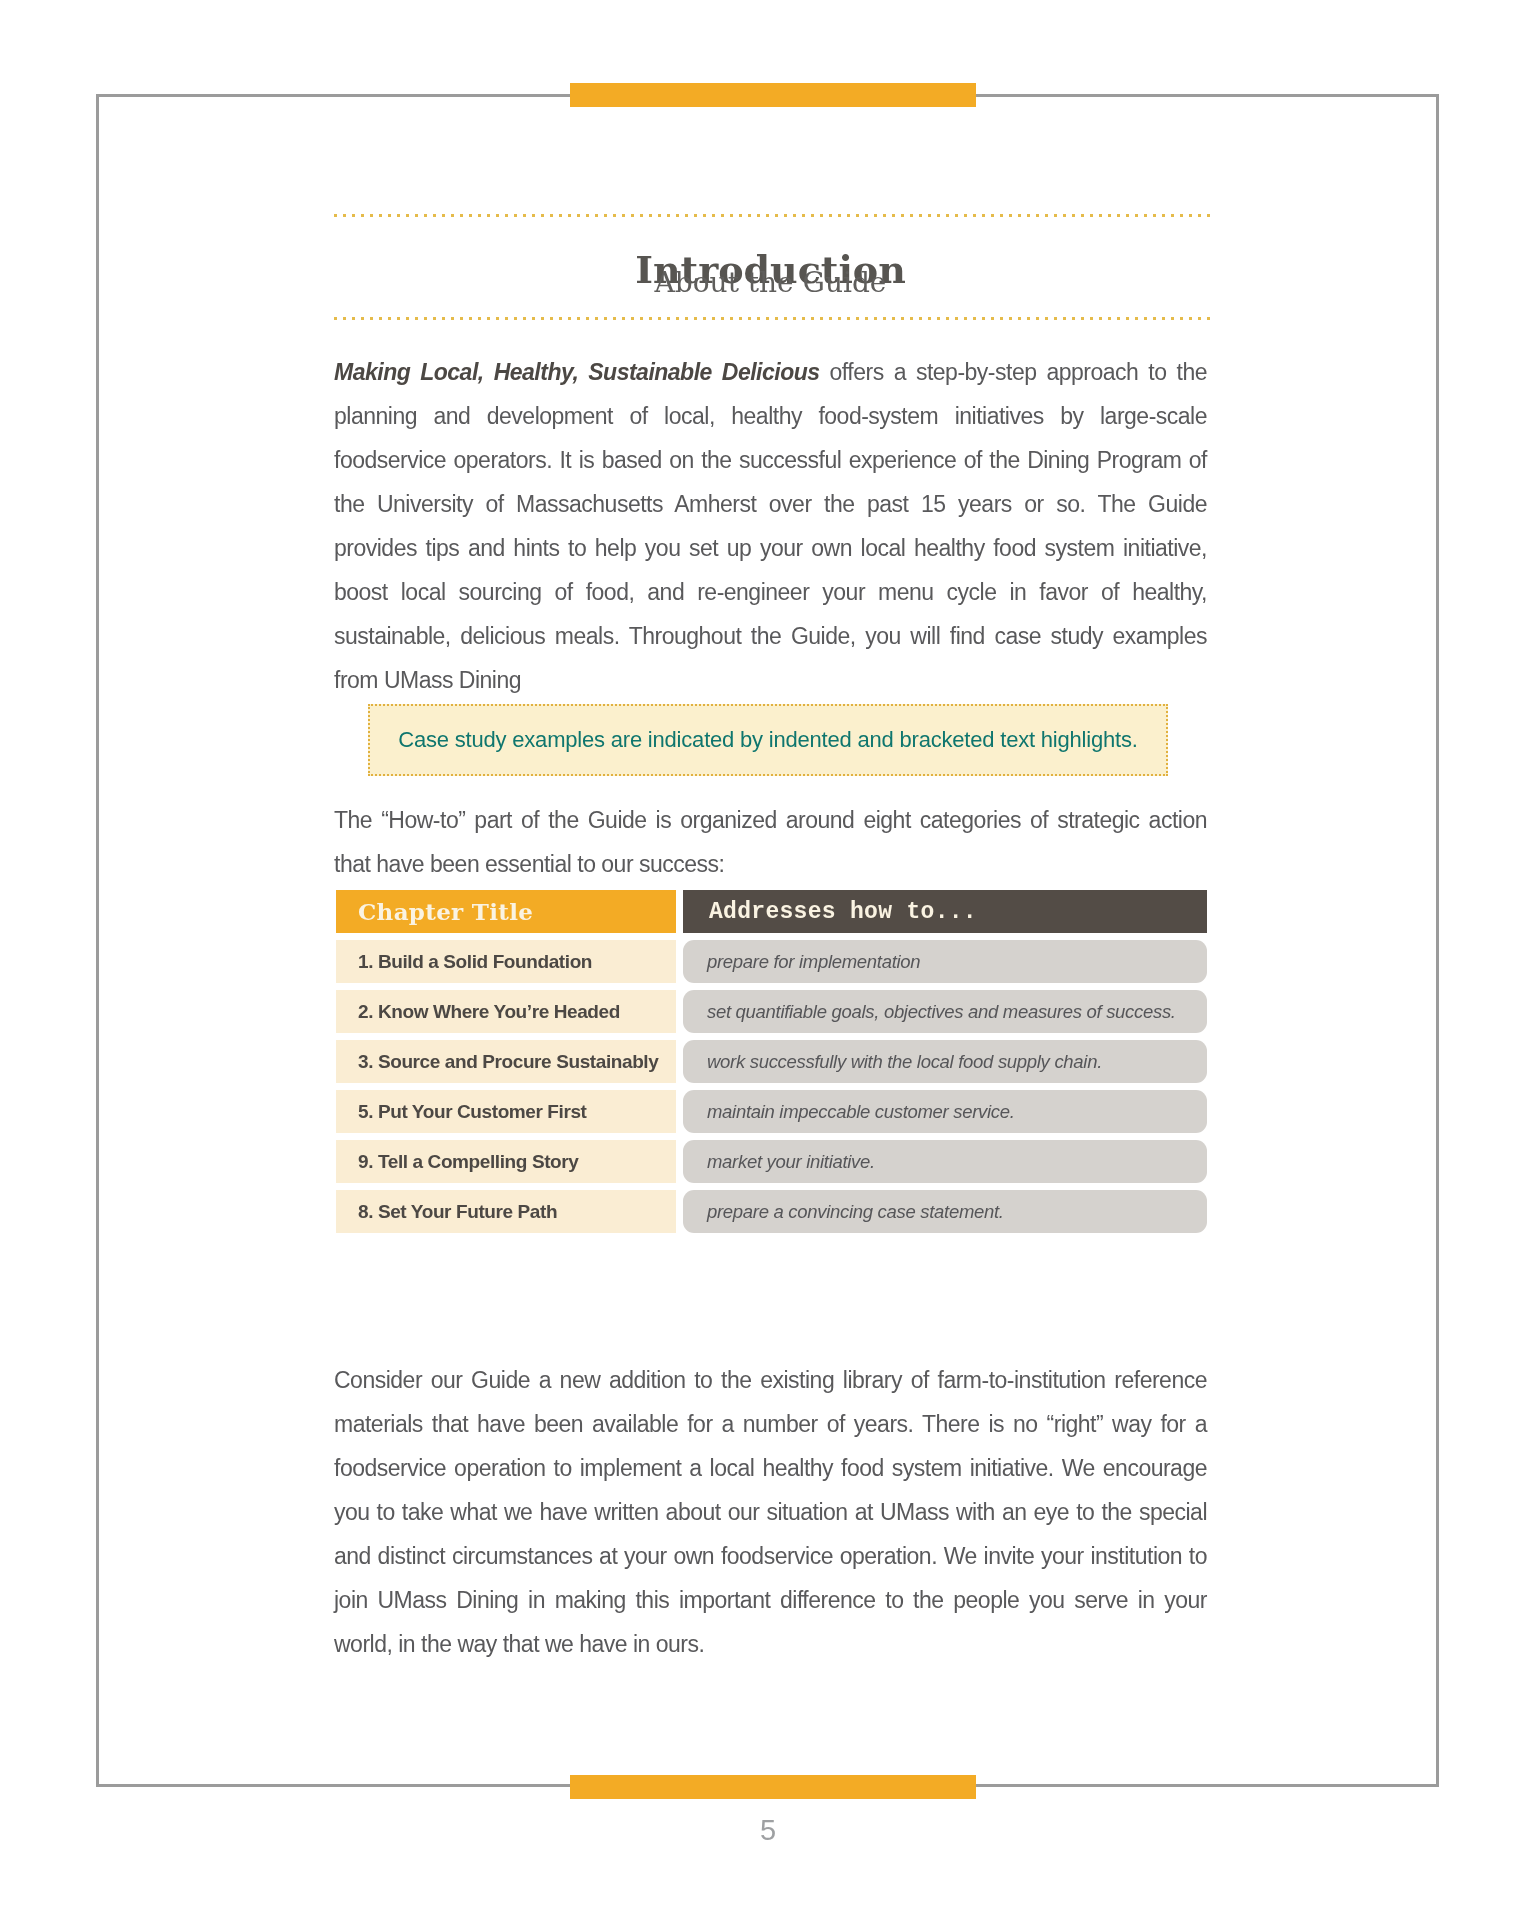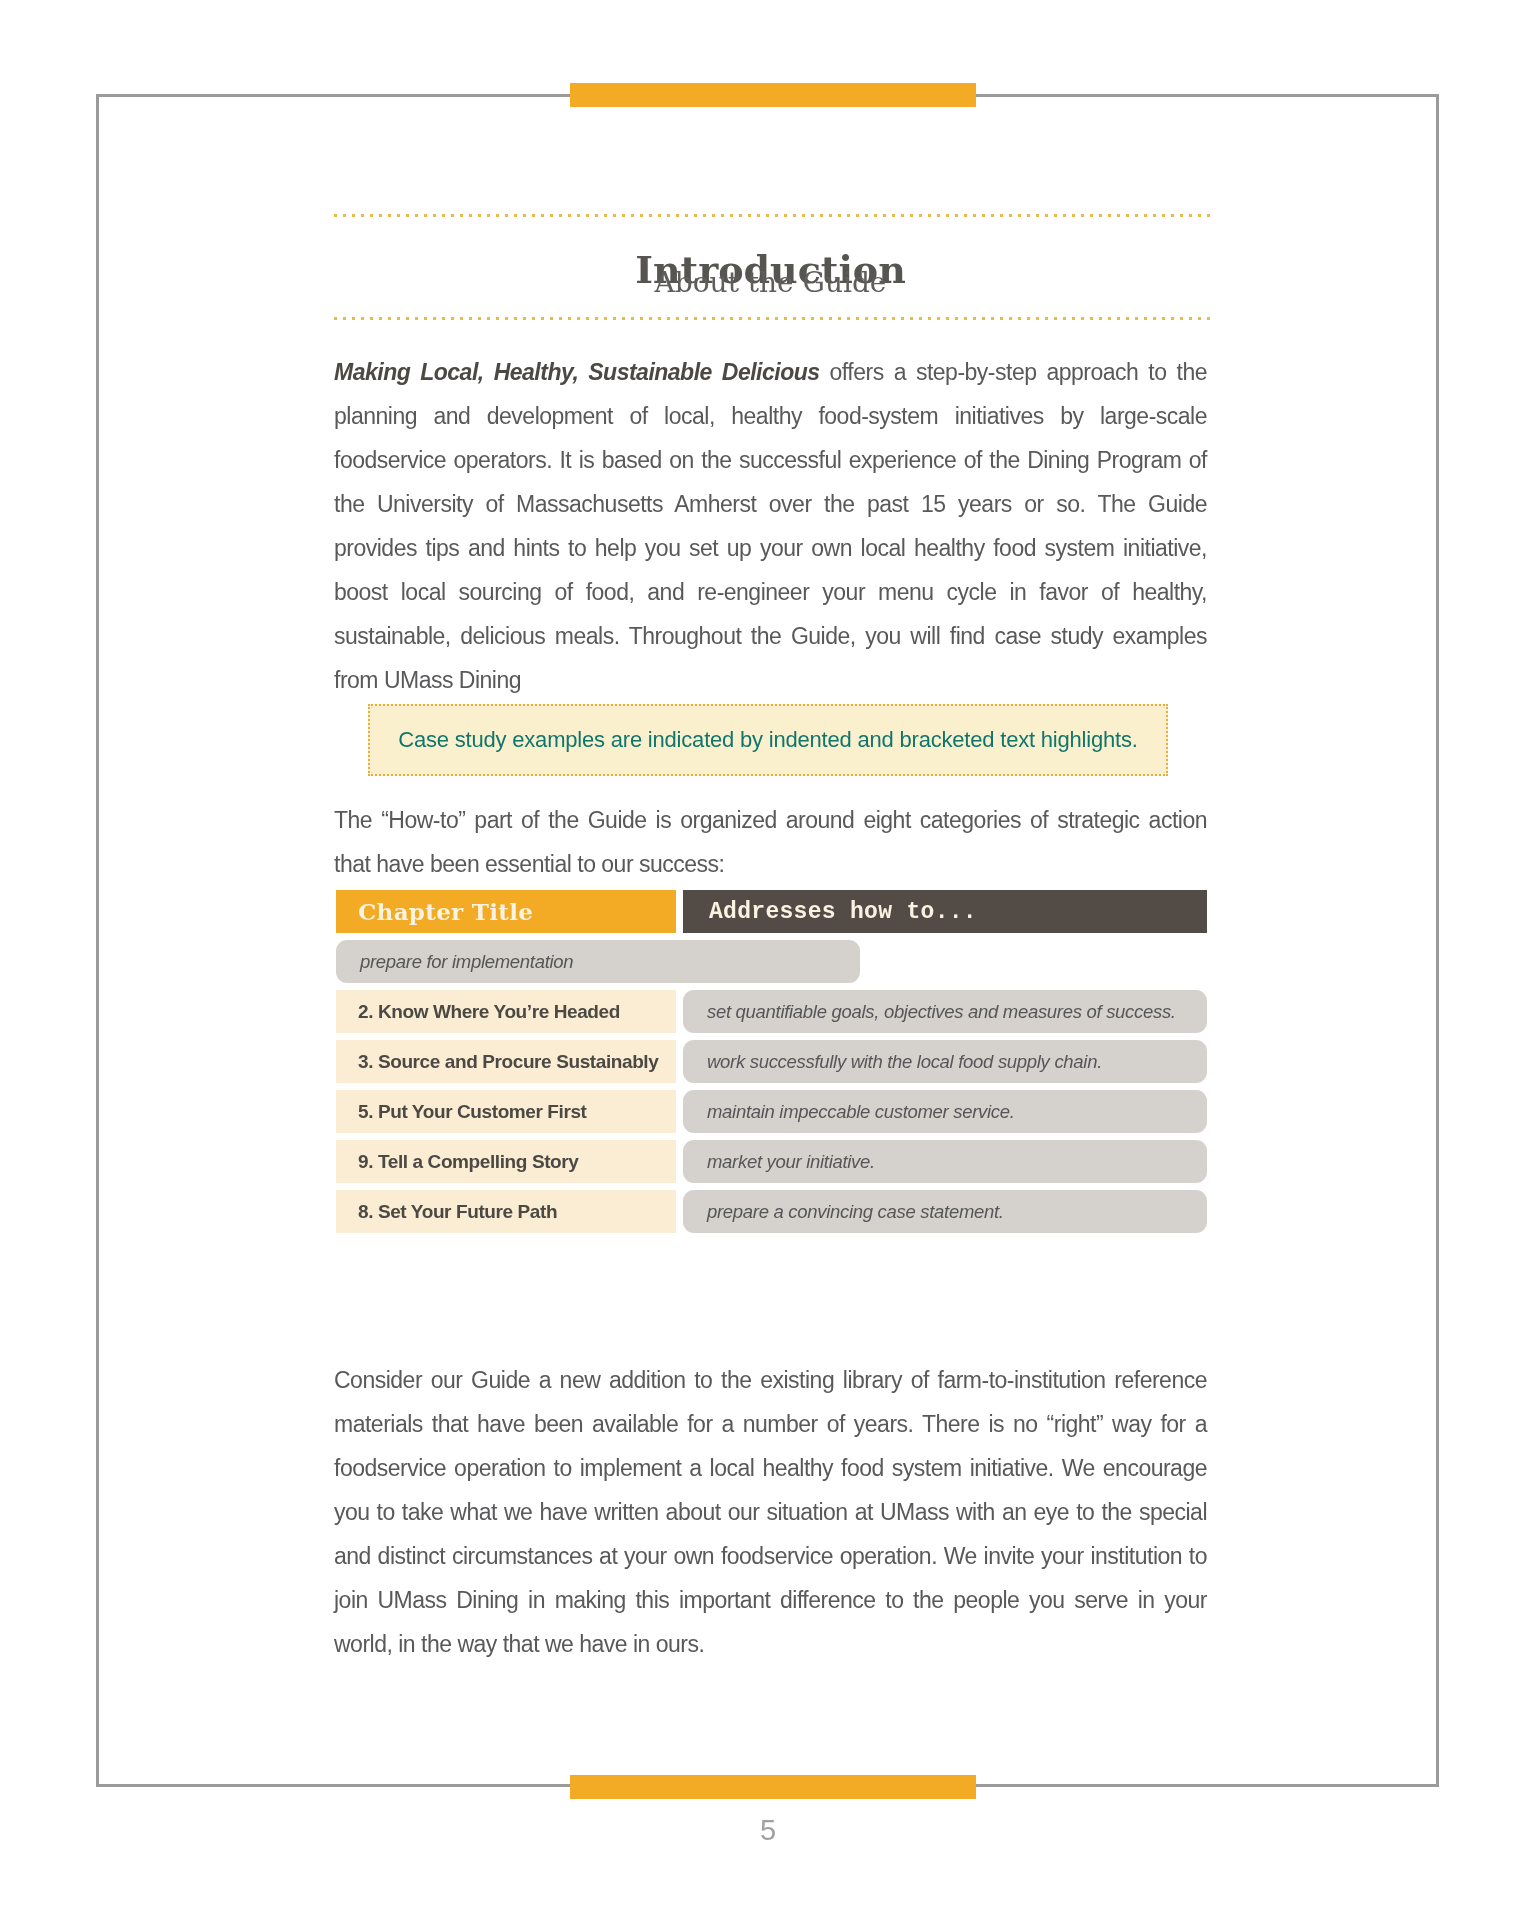--- a/index.html
+++ b/index.html
@@ -111,20 +111,21 @@
   </div>
 
   <p class="para para-howto">The “How-to” part of the Guide is organized around eight categories of strategic action that have been essential to our success:</p>
 
   <div class="chapters-table">
     <div class="trow thead">
       <div class="cell-left">Chapter Title</div>
       <div class="cell-right">Addresses how to...</div>
     </div>
     <div class="trow body">
+      <div class="cell-left">1. Build a Solid Foundation</div>
       <div class="cell-right">prepare for implementation</div>
     </div>
     <div class="trow body">
       <div class="cell-left">2. Know Where You’re Headed</div>
       <div class="cell-right">set quantifiable goals, objectives and measures of success.</div>
     </div>
     <div class="trow body">
       <div class="cell-left">3. Source and Procure Sustainably</div>
       <div class="cell-right">work successfully with the local food supply chain.</div>
     </div>

